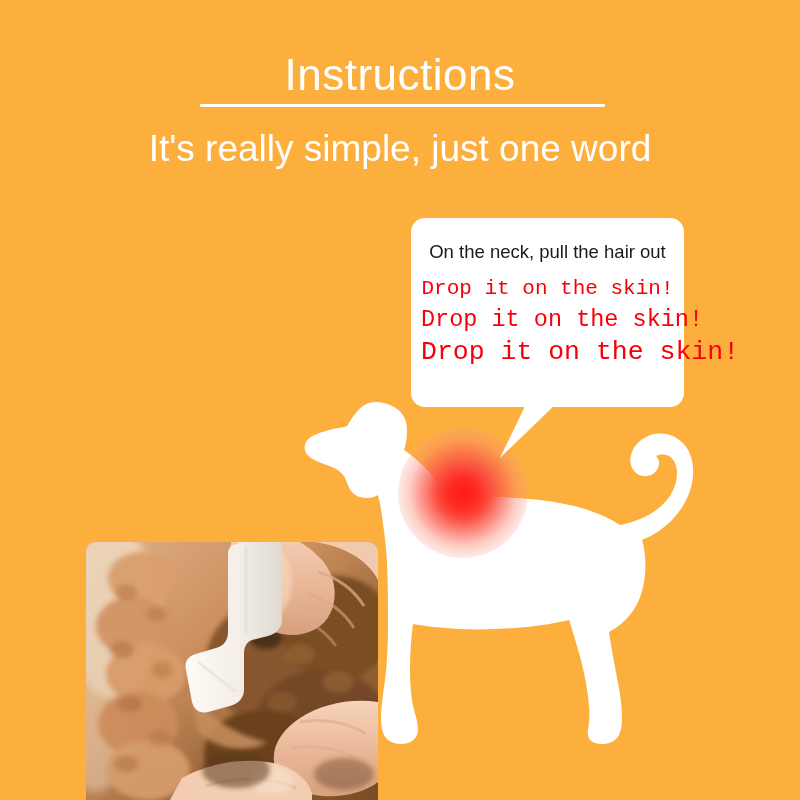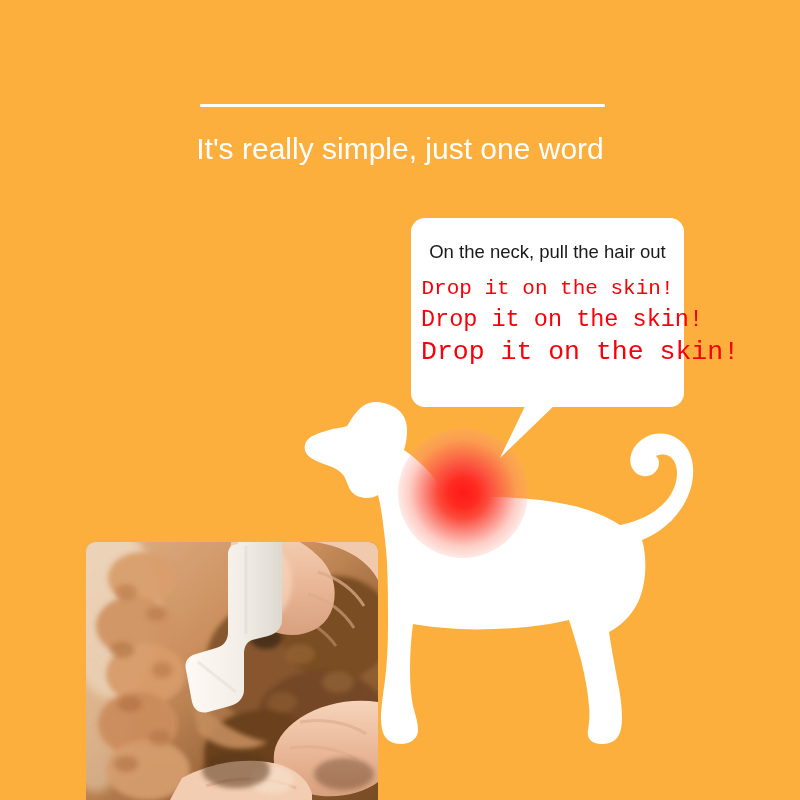--- a/index.html
+++ b/index.html
@@ -46,21 +46,21 @@
     width: 405px;
     height: 3px;
     background: #ffffff;
     border-radius: 1px;
   }
   #page-subtitle {
     position: absolute;
     left: 0;
     top: 130px;
     width: 800px;
-    font-size: 30px;
+    font-size: 37px;
     line-height: 38px;
     font-weight: 400;
     color: #ffffff;
   }
 
   
   #dog-figure {
     position: absolute;
     left: 295px;
     top: 398px;
@@ -144,20 +144,21 @@
     background: #c98e5e;
   }
   #photo-inset svg { display: block; }
 </style>
 </head>
 <body>
 
 <div id="poster" style="background: rgb(252, 175, 60);">
 
   <div id="header-block">
+    <div id="page-title">Instructions</div>
     <div id="title-underline"></div>
     <div id="page-subtitle">It's really simple, just one word</div>
   </div>
 
   <div id="dog-figure">
     <svg viewBox="0 0 440 402" xmlns="http://www.w3.org/2000/svg">
 
       <path fill="#ffffff" d="
         M 99,9
         C 88,3 76,2 68,8

